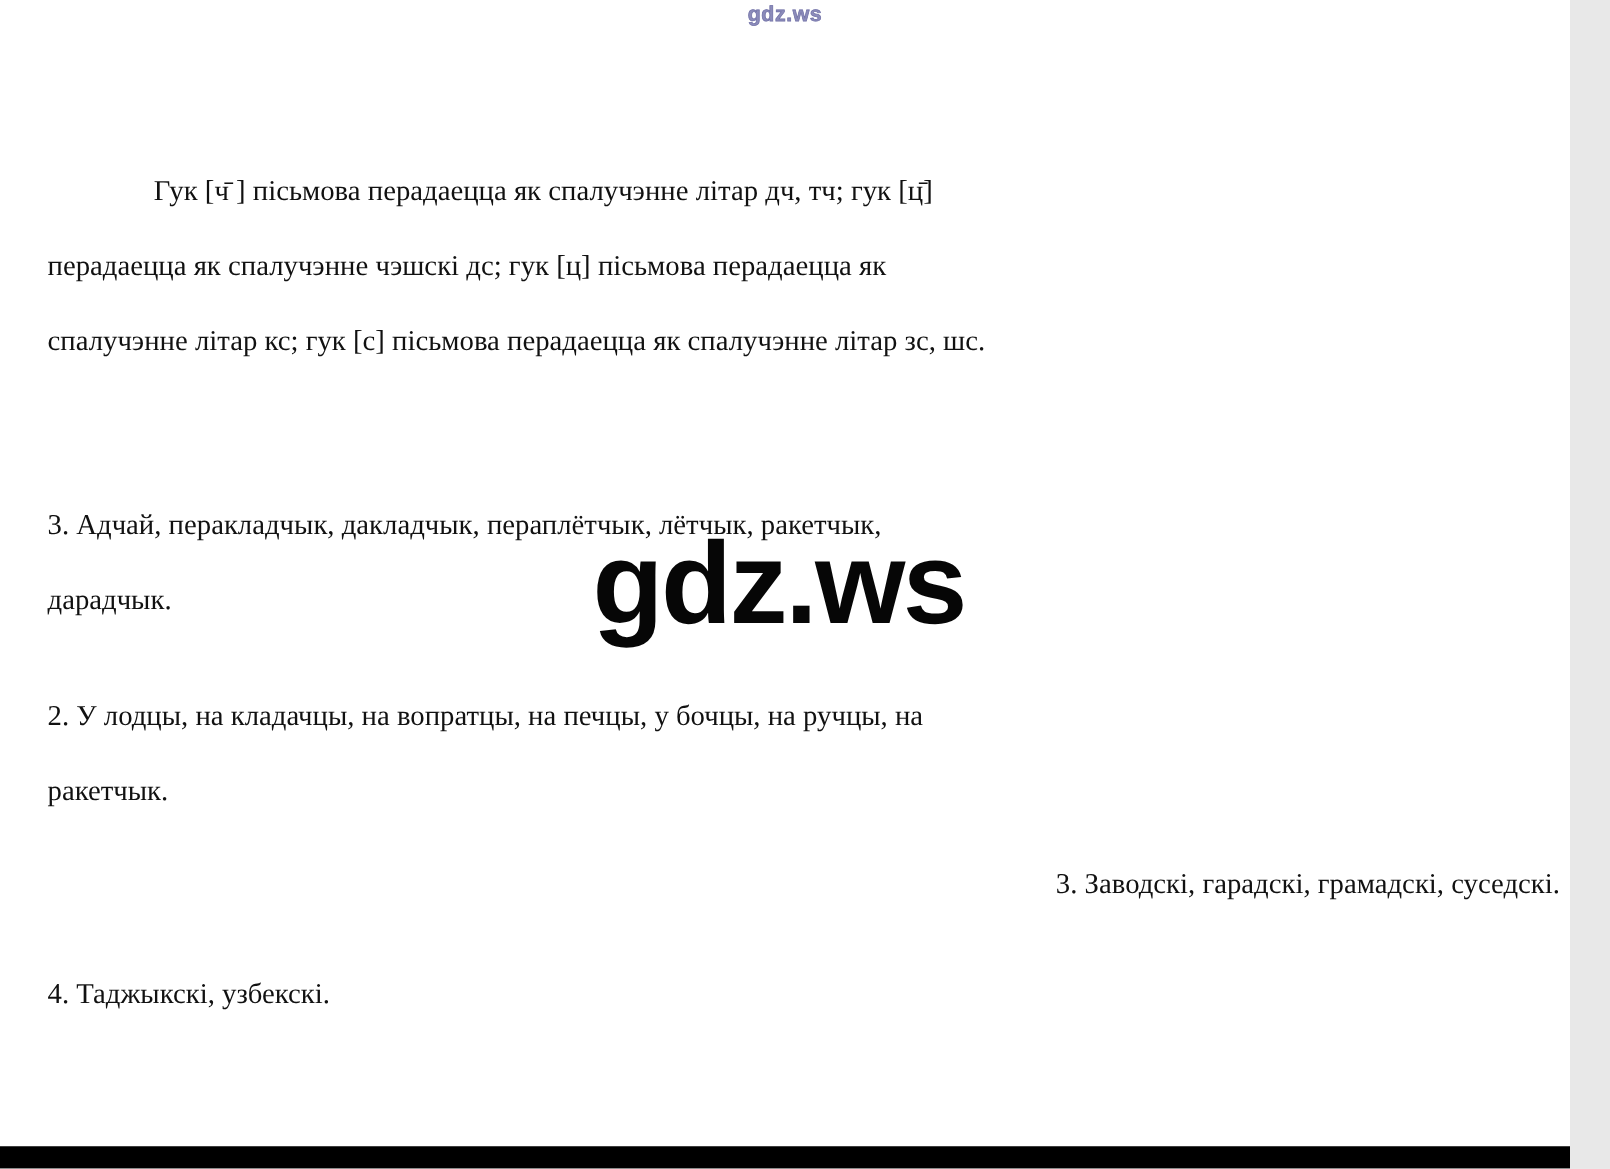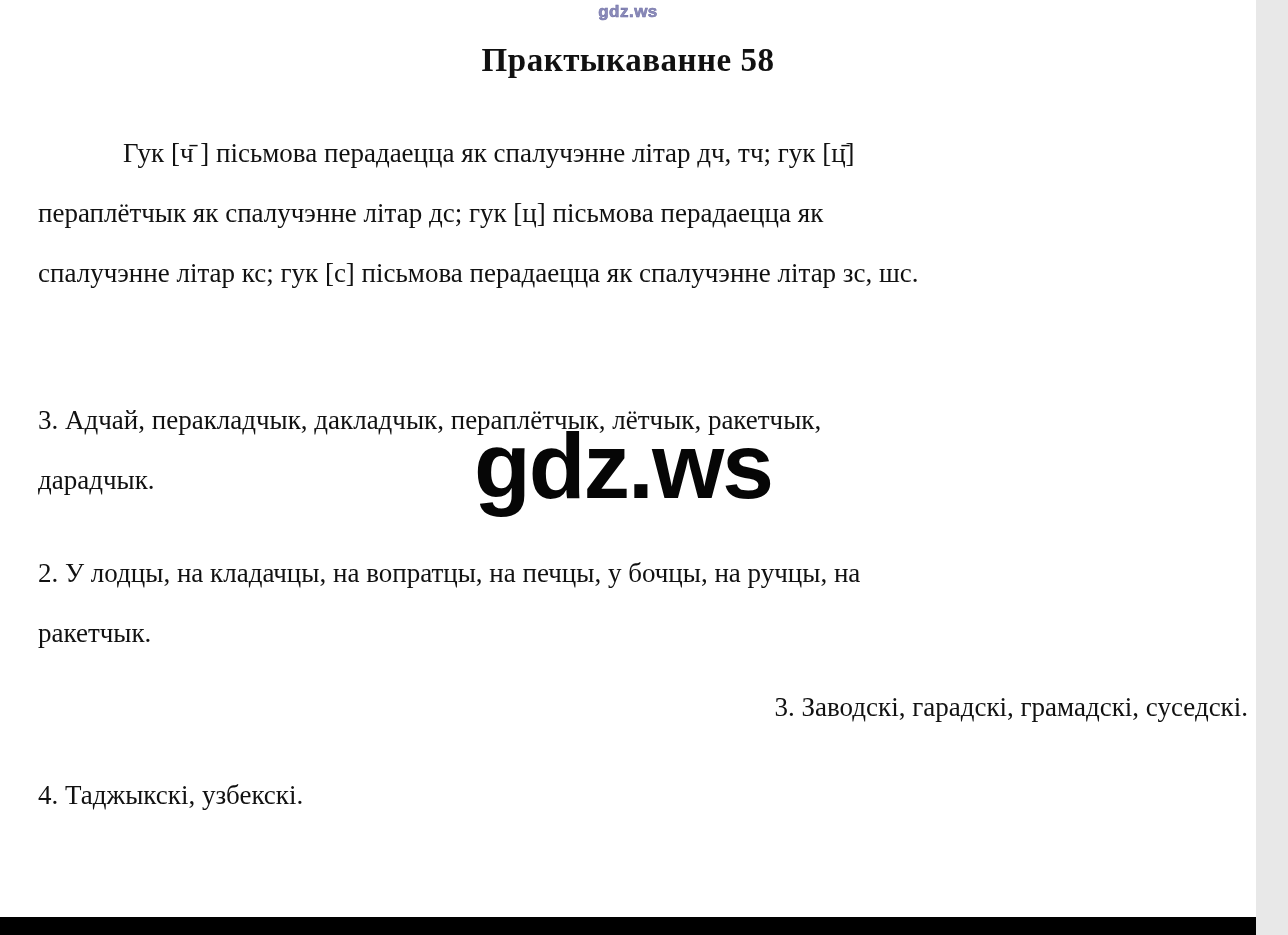--- a/index.html
+++ b/index.html
@@ -33,21 +33,21 @@
     margin: 0;
     text-align: center;
     font-size: 33px;
     font-weight: bold;
     letter-spacing: 0.5px;
   }
   .text-block {
     position: absolute;
     left: 38px;
     width: 1210px;
-    font-size: 27px;
+    font-size: 23px;
     line-height: 60px;
     white-space: nowrap;
   }
   .para { top: 123px; }
   .line { height: 60px; }
   .line.indent { text-indent: 85px; }
   .item-1 { top: 390px; }
   .item-2 { top: 543px; }
   .item-3 { top: 677px; text-align: right; }
   .item-4 { top: 765px; }
@@ -72,25 +72,24 @@
     background: #000000;
   }
 </style>
 </head>
 <body>
 
 <div class="page">
 
   <div class="top-watermark">gdz.ws</div>
 
-  <h1 class="title">Практыкаванне 58</h1>
 
   <div class="text-block para">
     <div class="line indent">Гук [ч̄ ] пісьмова перадаецца як спалучэнне літар дч, тч; гук [ц̄]</div>
-    <div class="line">пераплётчык як спалучэнне літар дс; гук [ц] пісьмова перадаецца як</div>
+    <div class="line">перадаецца як спалучэнне чэшскі дс; гук [ц] пісьмова перадаецца як</div>
     <div class="line">спалучэнне літар кс; гук [с] пісьмова перадаецца як спалучэнне літар зс, шс.</div>
   </div>
 
   <div class="text-block item-1">
     <div class="line">3. Адчай, перакладчык, дакладчык, пераплётчык, лётчык, ракетчык,</div>
     <div class="line">дарадчык.</div>
   </div>
 
   <div class="text-block item-2">
     <div class="line">2. У лодцы, на кладачцы, на вопратцы, на печцы, у бочцы, на ручцы, на</div>

